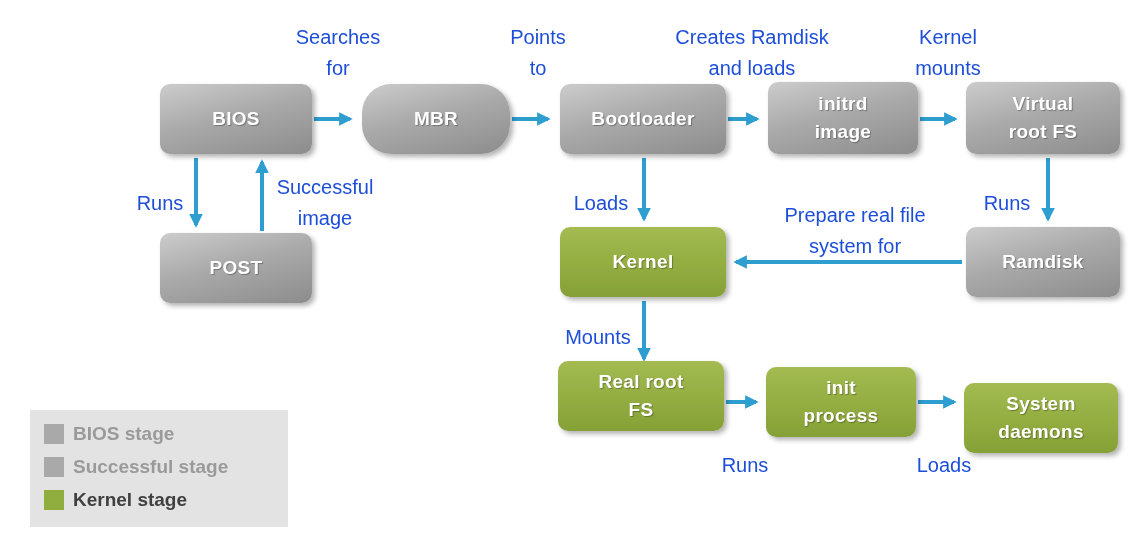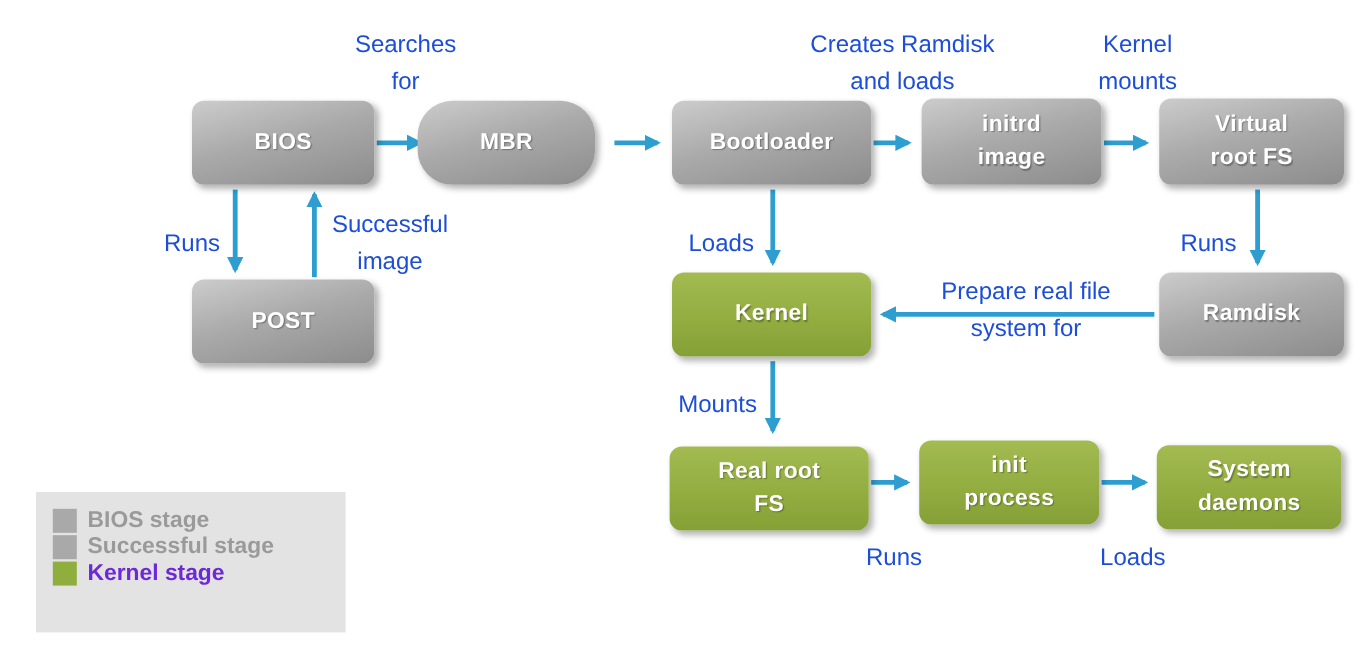--- a/index.html
+++ b/index.html
@@ -24,29 +24,29 @@
 
   .elabel {
     position:absolute; transform:translateX(-50%);
     font-size:20px; color:#1d4ed8; text-align:center;
     line-height:1.55; white-space:pre-line;
   }
 
   .legend {
     position:absolute; left:30px; top:410px; width:258px; height:117px;
     background:#e3e3e3; box-sizing:border-box; padding:13px 0 0 14px;
-    display:flex; flex-direction:column; 
+    display:flex; flex-direction:column; gap:11px;
   }
   .legend-row { display:flex; align-items:center; gap:9px; }
   .legend-swatch { width:20px; height:20px; flex:0 0 auto; }
   .sw-gray  { background:#a9a9a9; }
   .sw-green { background:#8fae3e; }
   .legend-label { font-size:19px; font-weight:bold; }
   .legend-label.gray-text  { color:#9a9a9a; }
-  .legend-label.green-text { color:#6d28d9; }
+  .legend-label.green-text { color:#404040; }
 </style>
 </head>
 <body>
 
 <div class="canvas">
 
   <svg class="arrows" width="1141" height="545" viewBox="0 0 1141 545">
     <defs>
       <marker id="ah" viewBox="0 0 10 10" refX="8" refY="5" markerWidth="3.4" markerHeight="3.4" orient="auto">
         <path d="M0,0 L10,5 L0,10 z" fill="#2d9ecf"></path>
@@ -60,48 +60,50 @@
     <line x1="262" y1="231" x2="262" y2="162"></line>
     <line x1="644" y1="158" x2="644" y2="219"></line>
     <line x1="1048" y1="158" x2="1048" y2="219"></line>
     <line x1="962" y1="262" x2="736" y2="262"></line>
     <line x1="644" y1="301" x2="644" y2="359"></line>
     <line x1="726" y1="402" x2="756" y2="402"></line>
     <line x1="918" y1="402" x2="954" y2="402"></line>
   </svg>
 
   <div class="node gray" style="left:160px; top:84px;  width:152px; height:70px;text-align:right;">BIOS</div>
-  <div class="node gray" style="left:348px; top:84px;  width:148px; height:70px;border-radius:29px;">MBR</div>
+  <div class="node gray" style="left:362px; top:84px;  width:148px; height:70px;border-radius:29px;">MBR</div>
   <div class="node gray" style="left:560px; top:84px;  width:166px; height:70px;">Bootloader</div>
   <div class="node gray" style="left:768px; top:82px;  width:150px; height:72px;">initrd
 image</div>
   <div class="node gray" style="left:160px; top:233px; width:152px; height:70px;">POST</div>
   <div class="node gray" style="left:966px; top:82px;  width:154px; height:72px;">Virtual
 root FS</div>
   <div class="node gray" style="left:966px; top:227px; width:154px; height:70px;">Ramdisk</div>
 
   <div class="node green" style="left:560px; top:227px; width:166px; height:70px;">Kernel</div>
-  <div class="node green" style="left:558px; top:372px; width:166px; height:70px;">Real root
+  <div class="node green" style="left:558px; top:361px; width:166px; height:70px;">Real root
 FS</div>
   <div class="node green" style="left:766px; top:367px; width:150px; height:70px;">init
 process</div>
-  <div class="node green" style="left:964px; top:371px; width:154px; height:70px;">System
+  <div class="node green" style="left:964px; top:383px; width:154px; height:70px;">System
 daemons</div>
 
   <div class="elabel" style="left:338px;  top:22px;">Searches
 for</div>
+  <div class="elabel" style="left:538px;  top:22px;">Points
+to</div>
   <div class="elabel" style="left:752px;  top:22px;">Creates Ramdisk
 and loads</div>
   <div class="elabel" style="left:948px;  top:22px;">Kernel
 mounts</div>
   <div class="elabel" style="left:160px;  top:188px;">Runs</div>
   <div class="elabel" style="left:325px;  top:172px;">Successful
 image</div>
   <div class="elabel" style="left:601px;  top:188px;">Loads</div>
-  <div class="elabel" style="left:855px;  top:200px;margin-top:28px;">Prepare real file
+  <div class="elabel" style="left:855px;  top:200px;">Prepare real file
 system for</div>
   <div class="elabel" style="left:1007px; top:188px;">Runs</div>
   <div class="elabel" style="left:598px;  top:322px;">Mounts</div>
   <div class="elabel" style="left:745px;  top:450px;">Runs</div>
   <div class="elabel" style="left:944px;  top:450px;">Loads</div>
 
   <div class="legend">
     <div class="legend-row">
       <span class="legend-swatch sw-gray"></span>
       <span class="legend-label gray-text">BIOS stage</span>

